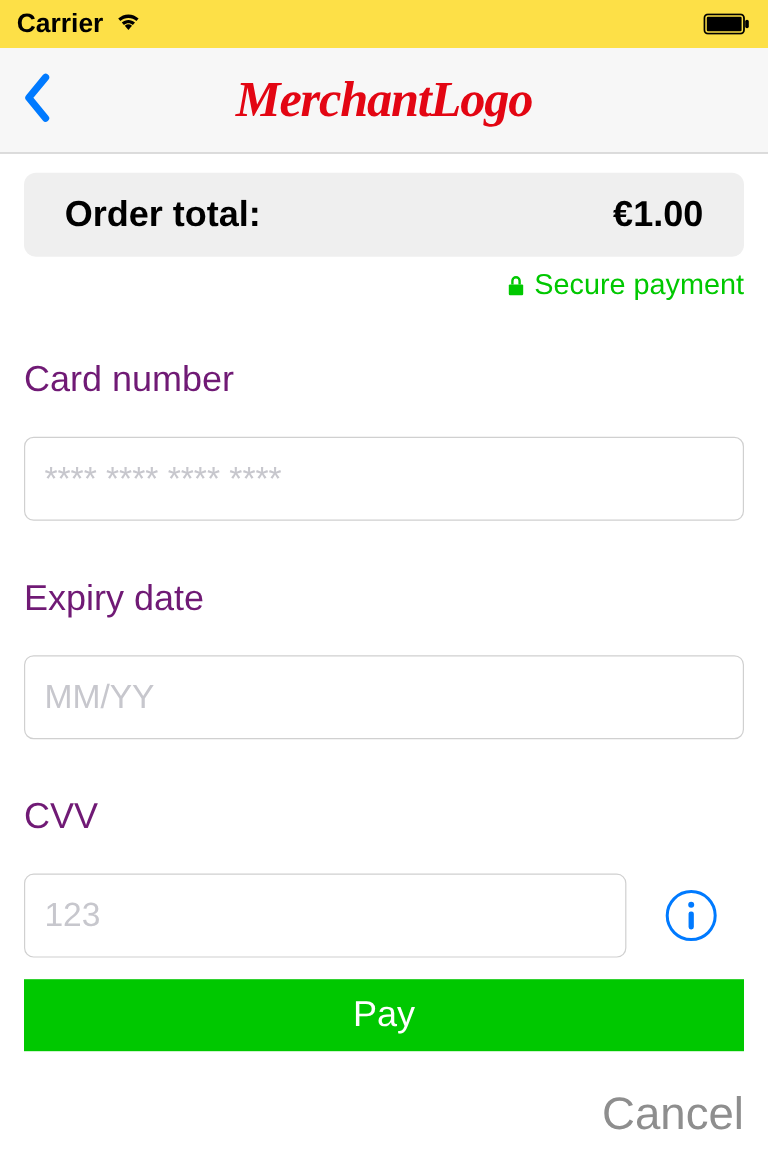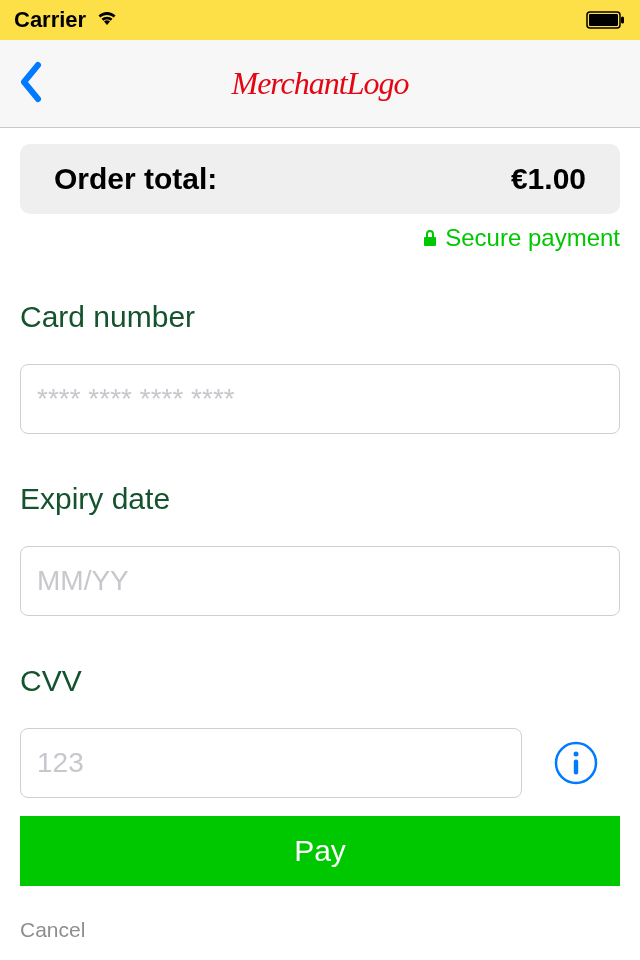--- a/index.html
+++ b/index.html
@@ -52,22 +52,22 @@
     .back-button {
       position: absolute;
       left: 8px;
       top: 50%;
       transform: translateY(-50%);
       padding: 10px;
     }
     .merchant-logo {
       margin: 16px auto;
       font-family: "Brush Script MT", cursive;
-      font-size: 32px;
-      font-weight: 400;
+      font-size: 42px;
+      font-weight: 700;
       font-style: italic;
       color: #e30613;
       letter-spacing: -1px;
     }
     .content {
       padding: 16px 20px 0 20px;
     }
     .order-total {
       background: #efefef;
       border-radius: 10px;
@@ -98,21 +98,21 @@
     }
     .form-group {
       margin-top: 48px;
     }
     .form-group:first-of-type {
       margin-top: 60px;
     }
     .form-label {
       font-size: 30px;
       font-weight: 400;
-      color: #14532d;
+      color: #701a75;
       display: block;
       margin-bottom: 30px;
     }
     .text-input {
       width: 100%;
       height: 70px;
       border: 1px solid #d0d0d0;
       border-radius: 8px;
       font-size: 28px;
       padding: 0 16px;
@@ -133,35 +133,35 @@
     }
     .info-button {
       width: 44px;
       height: 44px;
       display: flex;
       align-items: center;
       justify-content: center;
     }
     .pay-button {
       width: 100%;
-      height: 70px;
+      height: 60px;
       background: #00c800;
       color: #fff;
       font-size: 30px;
       font-weight: 400;
       border: none;
       margin-top: 18px;
       display: flex;
       align-items: center;
       justify-content: center;
     }
     .cancel-button {
       width: 100%;
-      text-align: left;
-      font-size: 21px;
+      text-align: right;
+      font-size: 38px;
       color: #8e8e8e;
       margin-top: 24px;
       padding: 8px 0;
     }
   </style>
 </head>
 <body>
 
 <div class="status-bar">
   <div class="status-left">

